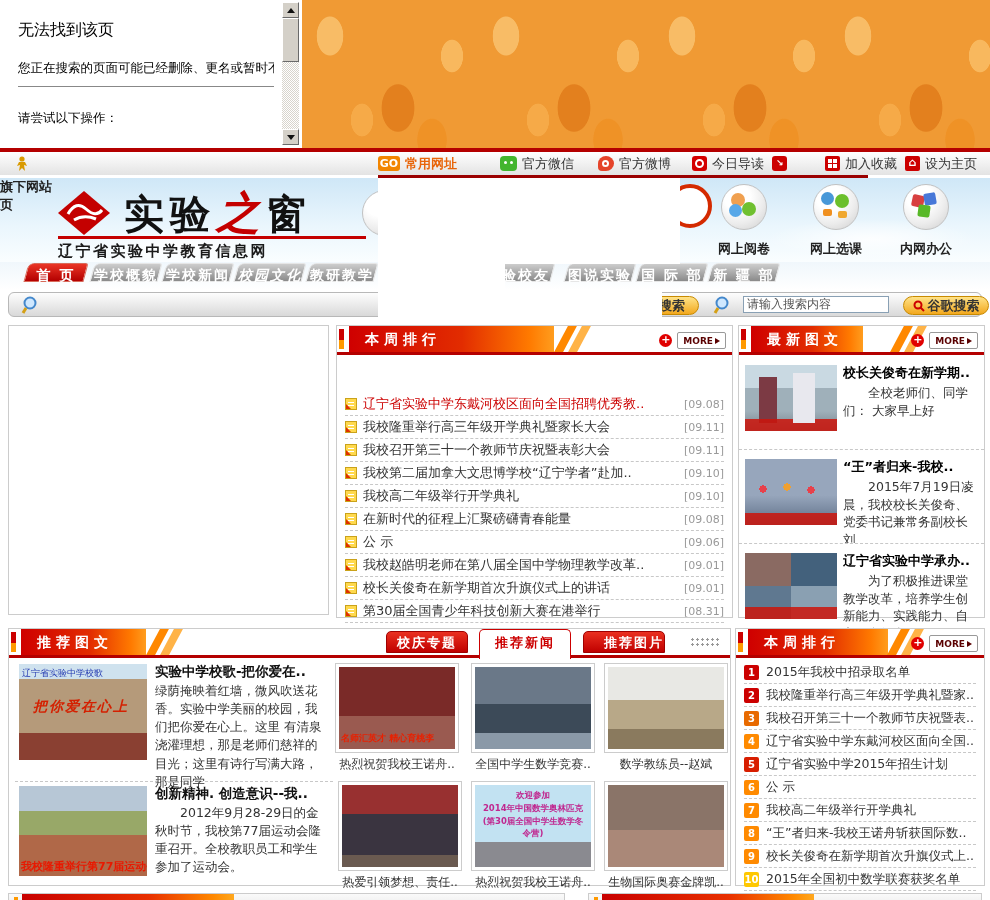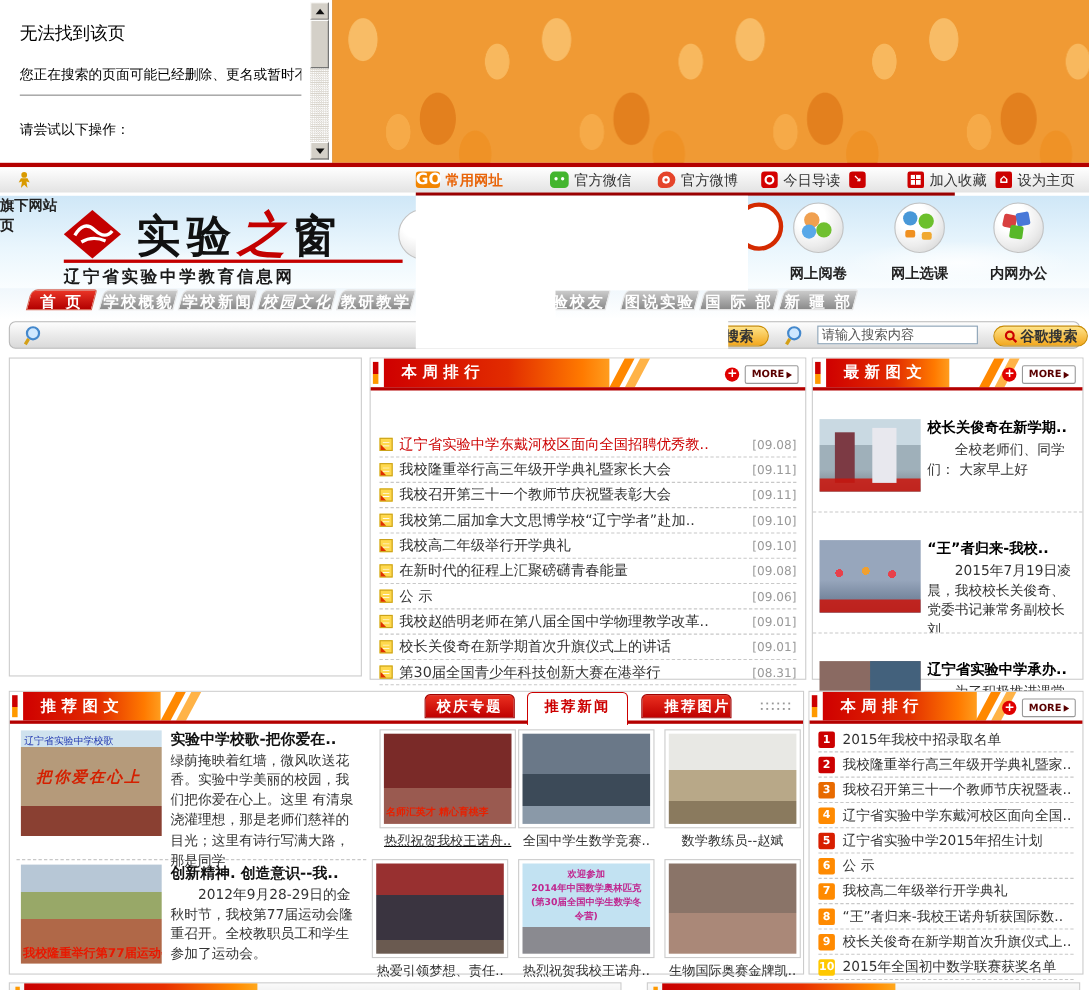--- a/index.html
+++ b/index.html
@@ -36,21 +36,21 @@
   .red-divider{left:0;top:148px;width:990px;height:4px;background:#b40000;}
 
   
   .toolbar{left:0;top:152px;width:990px;height:23px;background:linear-gradient(#ffffff,#e3e3e3);}
   .tb-item{position:absolute;top:3px;height:17px;display:flex;align-items:center;gap:5px;
     font-size:13px;color:#333;white-space:nowrap;}
   .tb-label{font-size:13px;color:#333;}
   .tb-strong{color:#e8650a;font-weight:bold;}
   .toolbar-underline{left:378px;top:175px;width:490px;height:3px;background:#9a0000;}
   .ic-person{width:13px;height:16px;}
-  .ic-go{width:22px;height:15px;background:#f28500;border-radius:3px;color:#fff;font-size:14px;
+  .ic-go{width:22px;height:15px;background:#f28500;border-radius:3px;color:#fff;font-size:11px;
     font-weight:bold;text-align:center;line-height:15px;}
   .ic-wechat{width:17px;height:15px;background:#43b52e;border-radius:4px;position:relative;}
   .ic-wechat::before{content:"";position:absolute;left:4px;top:5px;width:3px;height:3px;background:#fff;border-radius:50%;box-shadow:6px 0 0 #fff;}
   .ic-weibo{width:16px;height:15px;background:#e5442a;border-radius:50% 50% 50% 4px;position:relative;}
   .ic-weibo::before{content:"";position:absolute;left:4px;top:4px;width:7px;height:7px;border:2px solid #fff;border-radius:50%;box-sizing:border-box;}
   .ic-daodu{width:15px;height:15px;background:#d40000;border-radius:3px;position:relative;}
   .ic-daodu::before{content:"";position:absolute;left:3px;top:3px;width:9px;height:9px;border:2px solid #fff;border-radius:50%;box-sizing:border-box;}
   .ic-share{width:15px;height:15px;background:#cc0000;border-radius:3px;color:#fff;font-size:9px;
     font-weight:bold;text-align:center;line-height:15px;}
   .ic-fav{width:15px;height:15px;background:#cc0000;border-radius:2px;position:relative;}
@@ -143,21 +143,21 @@
   .note-ic::before{content:"";position:absolute;left:2px;top:3px;right:2px;height:5px;
     background:linear-gradient(#fff 1px,transparent 1px) 0 0/100% 3px;}
   .note-ic::after{content:"";position:absolute;left:0;bottom:0;width:0;height:0;
     border-right:5px solid transparent;border-bottom:5px solid #e03000;}
   .ntx{flex:1;font-size:13px;color:#333;white-space:nowrap;overflow:hidden;}
   .ntx.red{color:#cc0000;}
   .ndt{flex:0 0 auto;font-size:11px;color:#999;}
 
   
   .litems{position:absolute;left:0;top:30px;right:0;}
-  .litem{position:relative;border-bottom:1px dashed #c8c8c8;height:93px;overflow:hidden;margin-top:16px;}
+  .litem{position:relative;border-bottom:1px dashed #c8c8c8;height:93px;overflow:hidden;}
   .lthumb{position:absolute;left:6px;top:9px;width:92px;height:66px;overflow:hidden;}
   .lthumb .strip{position:absolute;left:0;right:0;bottom:0;height:12px;background:rgba(205,20,10,.85);}
   .th1{background:linear-gradient(180deg,#c9d9e2 0 35%,#9fb0ba 35% 70%,#77808a);}
   .th1::before{content:"";position:absolute;left:14px;top:12px;width:18px;height:46px;background:#7c3a44;}
   .th1::after{content:"";position:absolute;left:48px;top:8px;width:22px;height:50px;background:#e8e8ee;}
   .th2{background:linear-gradient(180deg,#97a6bc 0 55%,#5d6e86);}
   .th2::before{content:"";position:absolute;left:8px;top:22px;width:76px;height:26px;
     background:radial-gradient(circle 6px at 10px 8px,#e8414b 60%,transparent 61%),
     radial-gradient(circle 6px at 34px 6px,#f0a030 60%,transparent 61%),
     radial-gradient(circle 6px at 58px 9px,#e8414b 60%,transparent 61%);}
@@ -532,21 +532,21 @@
     <div class="ritem r2">
       <div class="rthumb rt2">
         <span class="rov-bot">我校隆重举行第77届运动会</span>
       </div>
       <div class="rtext">
         <div class="rt-title">创新精神. 创造意识--我..</div>
         <div class="rt-body">2012年9月28-29日的金秋时节，我校第77届运动会隆重召开。全校教职员工和学生参加了运动会。</div>
       </div>
     </div>
 
-    <div class="card" style="left:336px;top:34px;text-decoration:underline;">
+    <div class="card" style="left:326px;top:34px;">
       <div class="ph">
           <div class="img ci1">
             <span class="imgtext">名师汇英才 精心育桃李</span>
           </div>
         </div>
       <div class="cap">热烈祝贺我校王诺舟..</div>
     </div>
     <div class="card" style="left:462px;top:34px;">
       <div class="ph">
           <div class="img ci2"></div>

